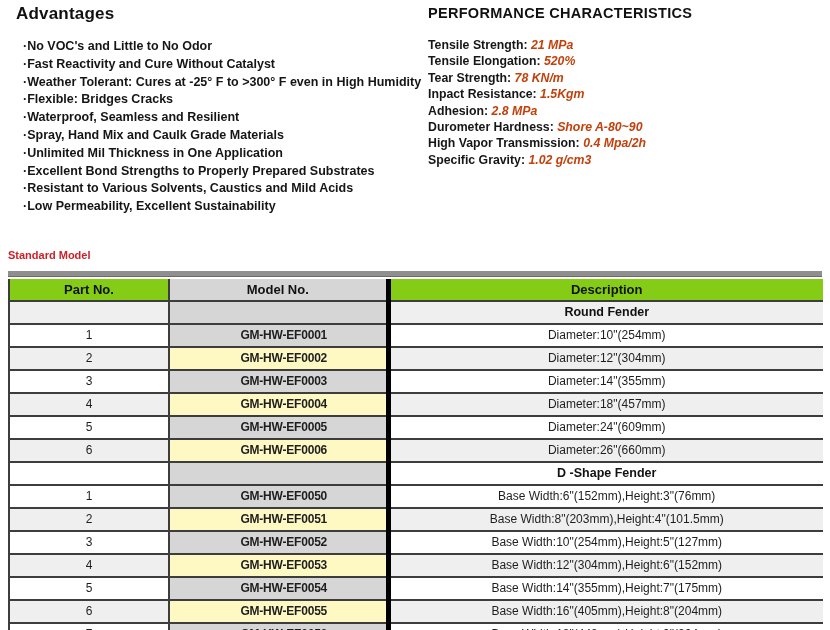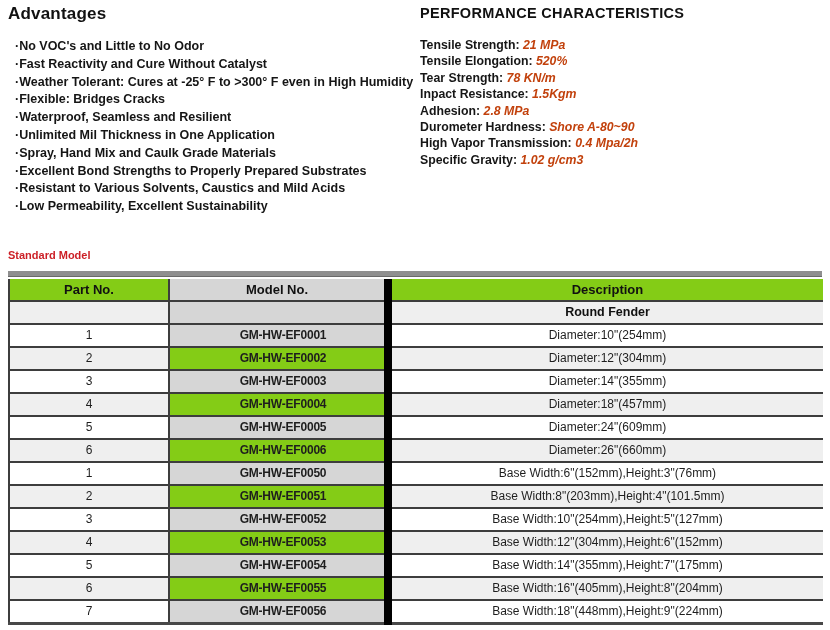--- a/index.html
+++ b/index.html
@@ -6,21 +6,21 @@
   .page{
     position:relative;
     width:830px;height:630px;
     background:#ffffff;
     font-family:"Liberation Sans", sans-serif;
     color:#1b1b1b;
     overflow:hidden;
   }
   
   .top-cols{display:flex;padding-top:2px;}
-  .col-left{width:404px;padding-left:8px;}
+  .col-left{width:404px;padding-left:16px;}
   .col-right{flex:1;padding-left:8px;}
   .adv-title{
     margin:2px 0 14px 0;
     font-size:17px;font-weight:bold;color:#111;
     letter-spacing:.2px;
   }
   .adv-list{list-style:none;margin:7px;padding:0;}
   .adv-list li{
     font-size:12.5px;font-weight:bold;color:#151515;
     line-height:17.8px;white-space:nowrap;
@@ -53,49 +53,49 @@
   col.c-desc{width:435px;}
   th,td{
     height:21px;padding:0 4px;
     text-align:center;vertical-align:middle;
     border-bottom:2px solid #3d3d3d;
     overflow:hidden;white-space:nowrap;
   }
   th{font-size:13px;font-weight:bold;color:#111;background:#84cc16;}
   th.model{background:#d6d6d6;}
   th.part,td.part{border-left:2px solid #3d3d3d;border-right:2px solid #3d3d3d;}
-  th.model,td.model{border-right:8px solid #000000;}
+  th.model,td.model{border-right:5px solid #000000;}
   td{font-size:12px;color:#1e1e1e;}
   td.model{font-weight:bold;letter-spacing:-.2px;padding-left:16px;}
   
   tr.v-wd td{background:#ffffff;}
   tr.v-wd td.model{background:#d6d6d6;}
   tr.v-lg td{background:#efefef;}
-  tr.v-lg td.model{background:#84cc16;margin-left:29px;}
+  tr.v-lg td.model{background:#fef9c3;margin-left:29px;}
   tr.v-sg td{background:#efefef;margin-top:43px;}
   tr.v-sg td.model{background:#d6d6d6;}
   tr.section td.desc{font-weight:bold;font-size:12.5px;color:#111;}
   tr:last-child td{border-bottom:3px solid #484848;}
 </style>
 </head>
 <body>
 
 <div class="page">
 
   <div class="top-cols">
     <div class="col-left">
       <h1 class="adv-title">Advantages</h1>
       <ul class="adv-list">
           <li>·No VOC's and Little to No Odor</li>
           <li>·Fast Reactivity and Cure Without Catalyst</li>
           <li>·Weather Tolerant: Cures at -25° F to &gt;300° F even in High Humidity</li>
           <li>·Flexible: Bridges Cracks</li>
           <li>·Waterproof, Seamless and Resilient</li>
+          <li>·Spray, Hand Mix and Caulk Grade Materials</li>
           <li>·Unlimited Mil Thickness in One Application</li>
-          <li>·Spray, Hand Mix and Caulk Grade Materials</li>
           <li>·Excellent Bond Strengths to Properly Prepared Substrates</li>
           <li>·Resistant to Various Solvents, Caustics and Mild Acids</li>
           <li>·Low Permeability, Excellent Sustainability</li>
         </ul>
     </div>
     <div class="col-right">
       <h2 class="perf-title">PERFORMANCE CHARACTERISTICS</h2>
       <div>
           <div class="spec-line"><span class="spec-label">Tensile Strength: </span><span class="spec-value">21 MPa</span></div>
           <div class="spec-line"><span class="spec-label">Tensile Elongation: </span><span class="spec-value">520%</span></div>
@@ -155,20 +155,25 @@
           <tr class="v-wd">
             <td class="part">5</td>
             <td class="model">GM-HW-EF0005</td>
             <td class="desc">Diameter:24"(609mm)</td>
           </tr>
           <tr class="v-lg">
             <td class="part">6</td>
             <td class="model">GM-HW-EF0006</td>
             <td class="desc">Diameter:26"(660mm)</td>
           </tr>
+          <tr class="v-wd section">
+            <td class="part"></td>
+            <td class="model"></td>
+            <td class="desc">D -Shape Fender</td>
+          </tr>
           <tr class="v-wd">
             <td class="part">1</td>
             <td class="model">GM-HW-EF0050</td>
             <td class="desc">Base Width:6"(152mm),Height:3"(76mm)</td>
           </tr>
           <tr class="v-lg">
             <td class="part">2</td>
             <td class="model">GM-HW-EF0051</td>
             <td class="desc">Base Width:8"(203mm),Height:4"(101.5mm)</td>
           </tr>

